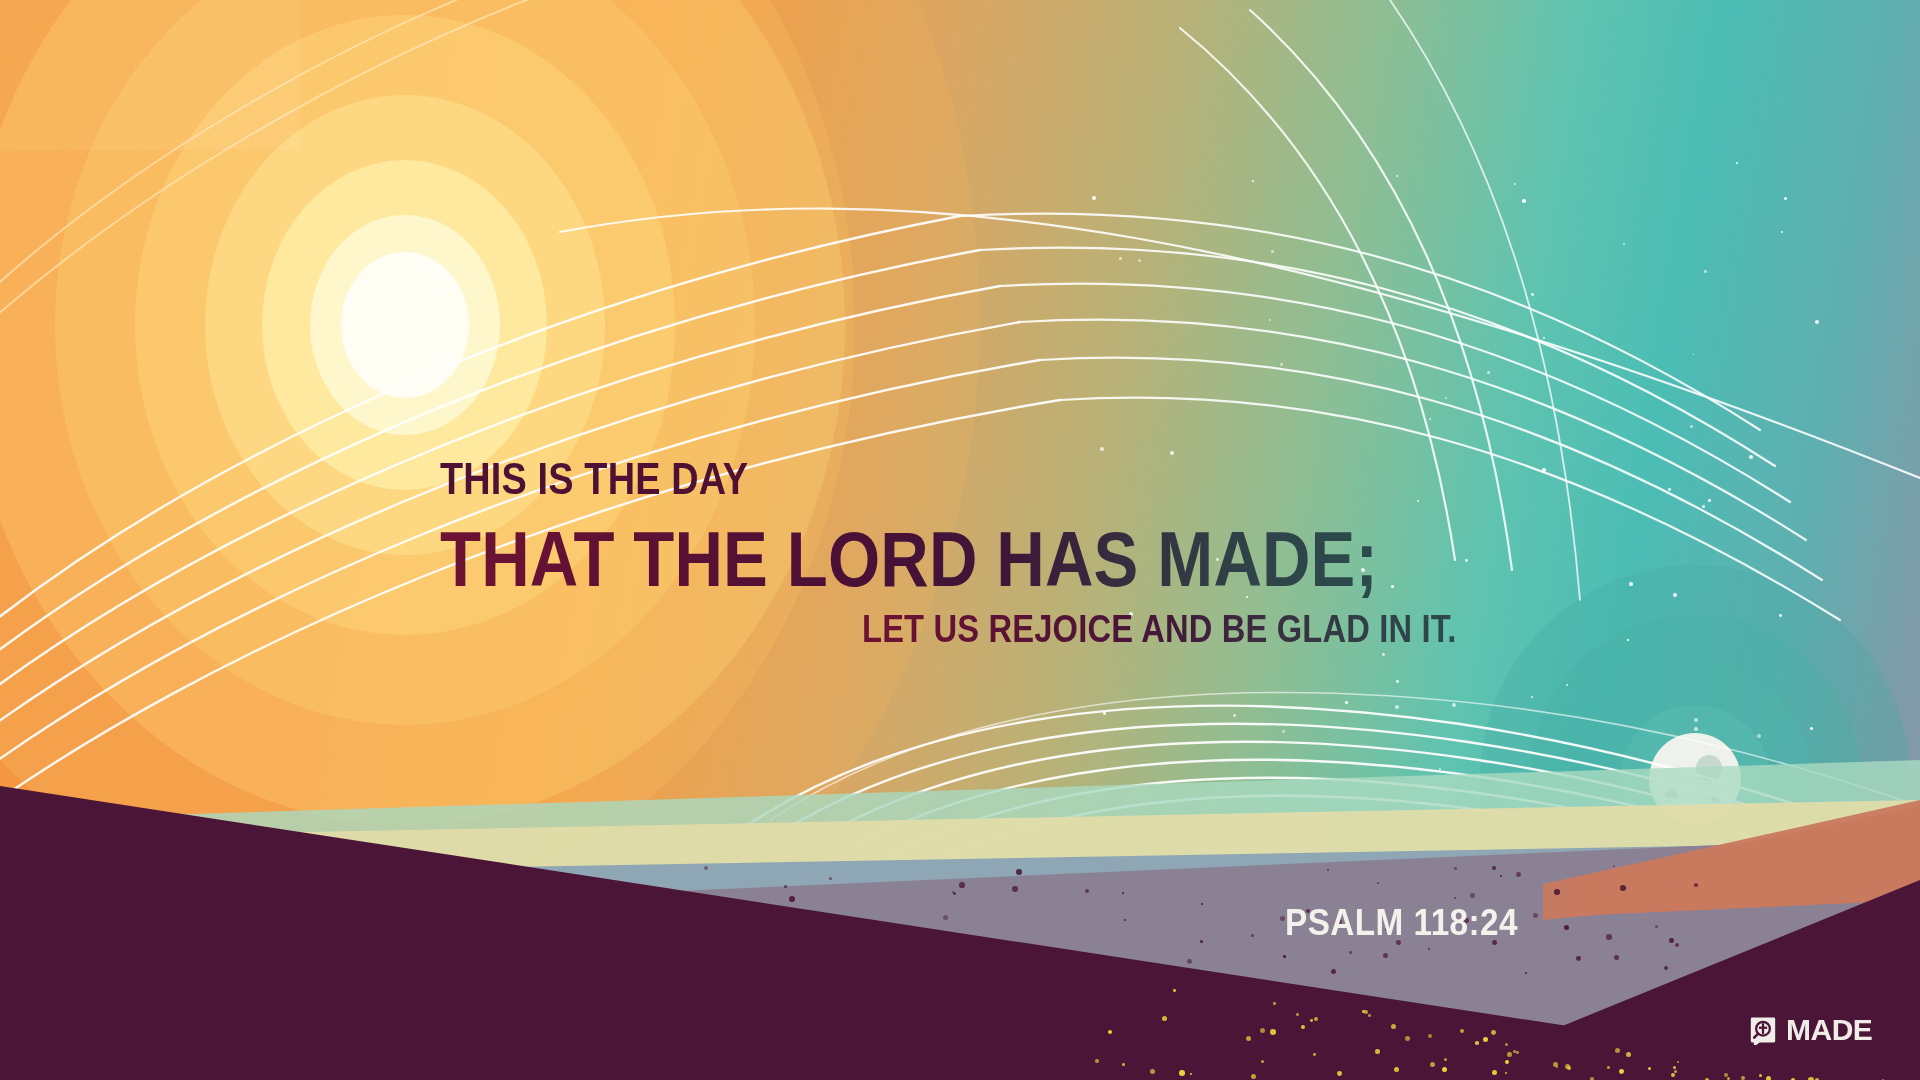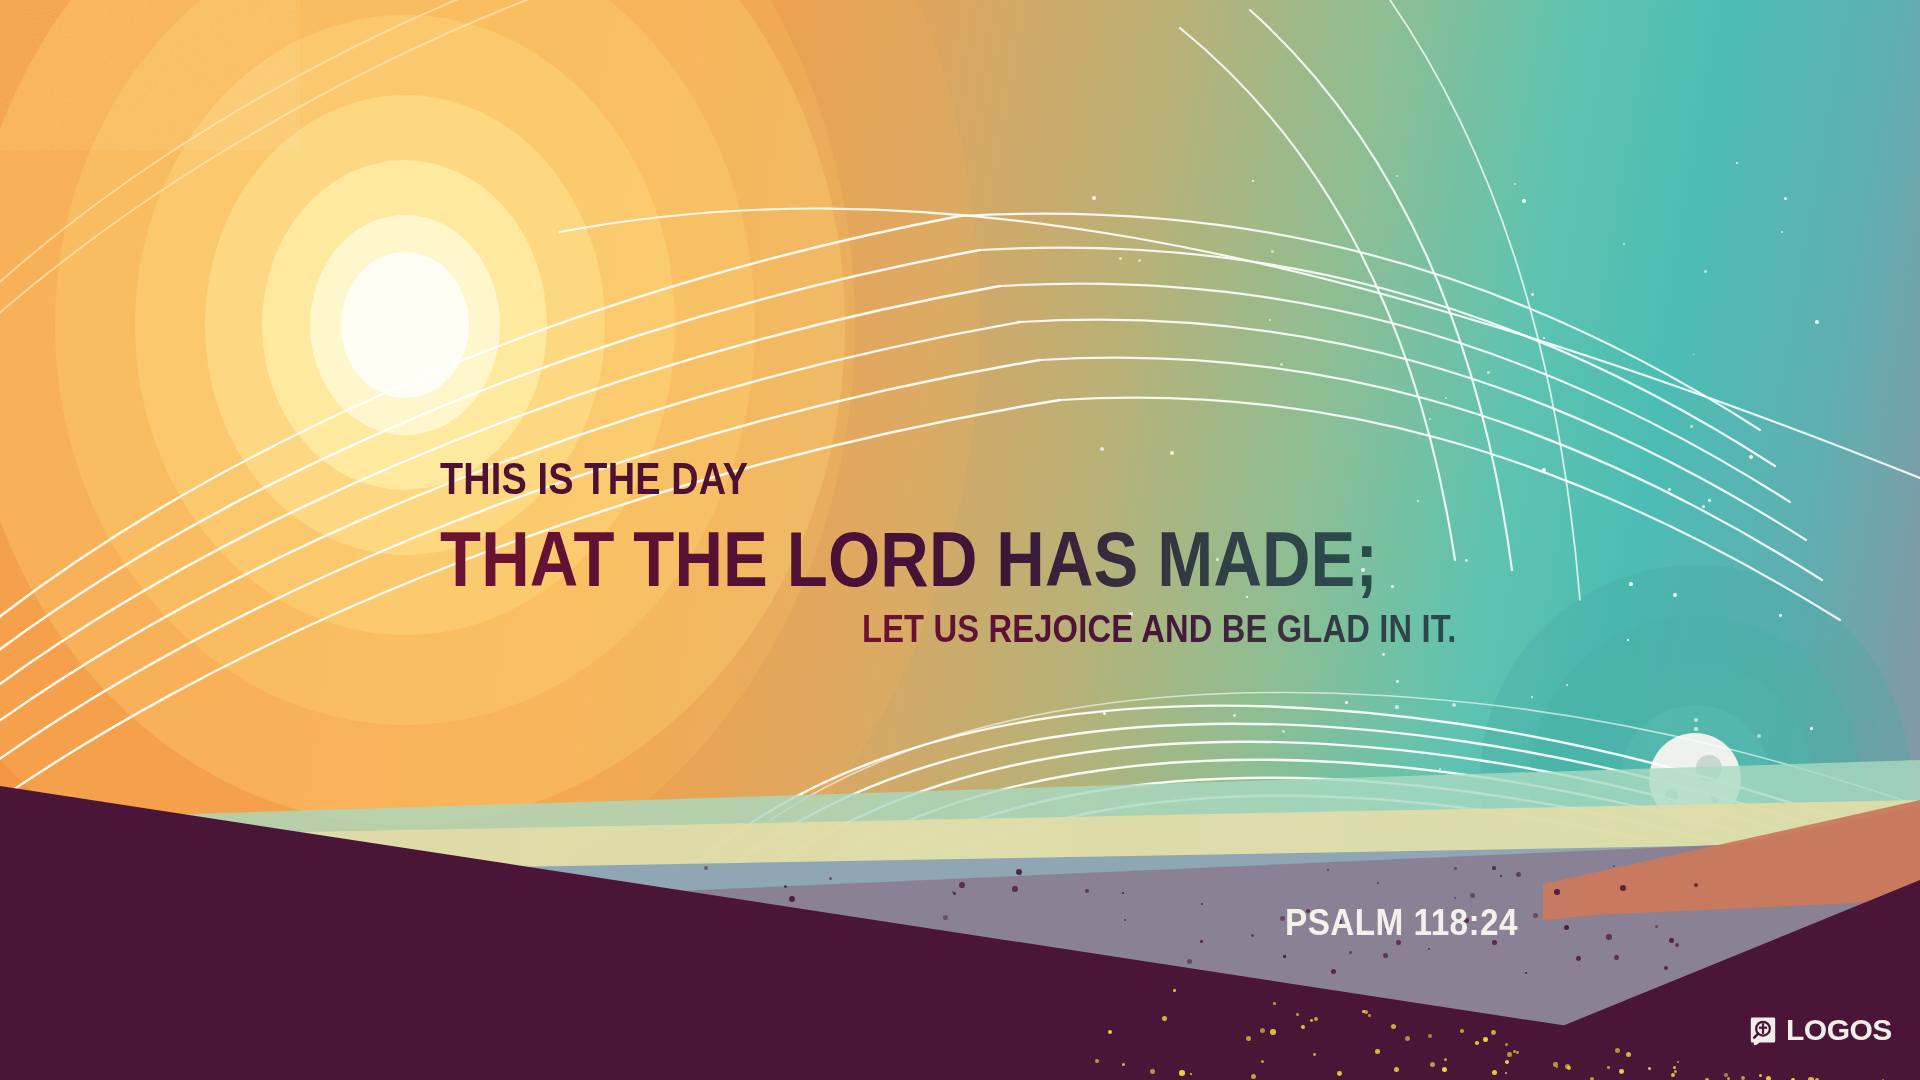--- a/index.html
+++ b/index.html
@@ -464,16 +464,16 @@
   <div id="reference">PSALM 118:24</div>
 
   <div id="logo">
     <svg id="logo-mark" viewBox="0 0 32 32">
       <path d="M3 4.2 A1.6 1.6 0 0 1 4.6 2.6 H27.4 A1.6 1.6 0 0 1 29 4.2 V27.8 A1.6 1.6 0 0 1 27.4 29.4 H12.4 L6.2 34 V29.4 H4.6 A1.6 1.6 0 0 1 3 27.8 Z" fill="#F0EDE8"></path>
       <circle cx="16" cy="14.6" r="7.3" fill="none" stroke="#4A1536" stroke-width="2.4"></circle>
       <line x1="10.8" y1="19.9" x2="6.6" y2="24.1" stroke="#4A1536" stroke-width="2.8" stroke-linecap="round"></line>
       <rect x="14.8" y="8.8" width="2.4" height="11.4" fill="#4A1536"></rect>
       <rect x="11.6" y="12.4" width="8.8" height="2.4" fill="#4A1536"></rect>
     </svg>
-    <span id="logo-word">LOGOS</span>
+    <span id="logo-word">MADE</span>
   </div>
 
 </div>
 
 </body></html>

